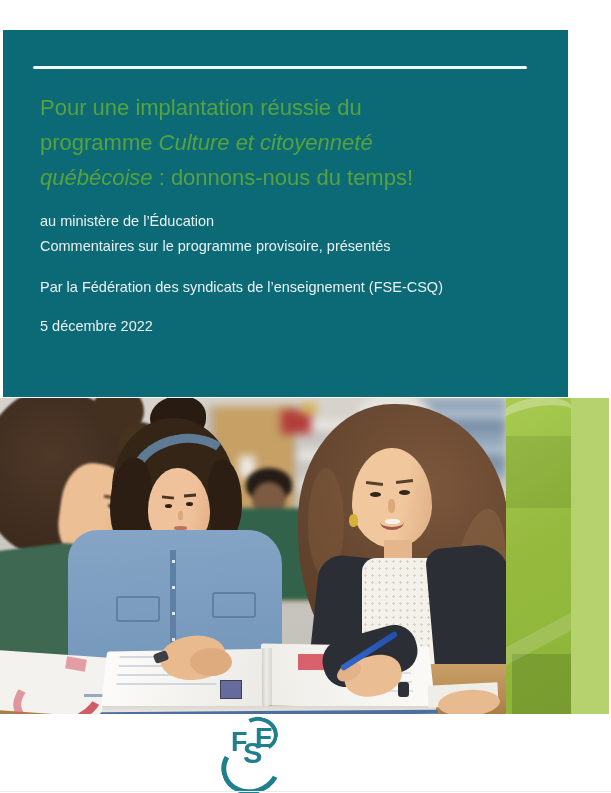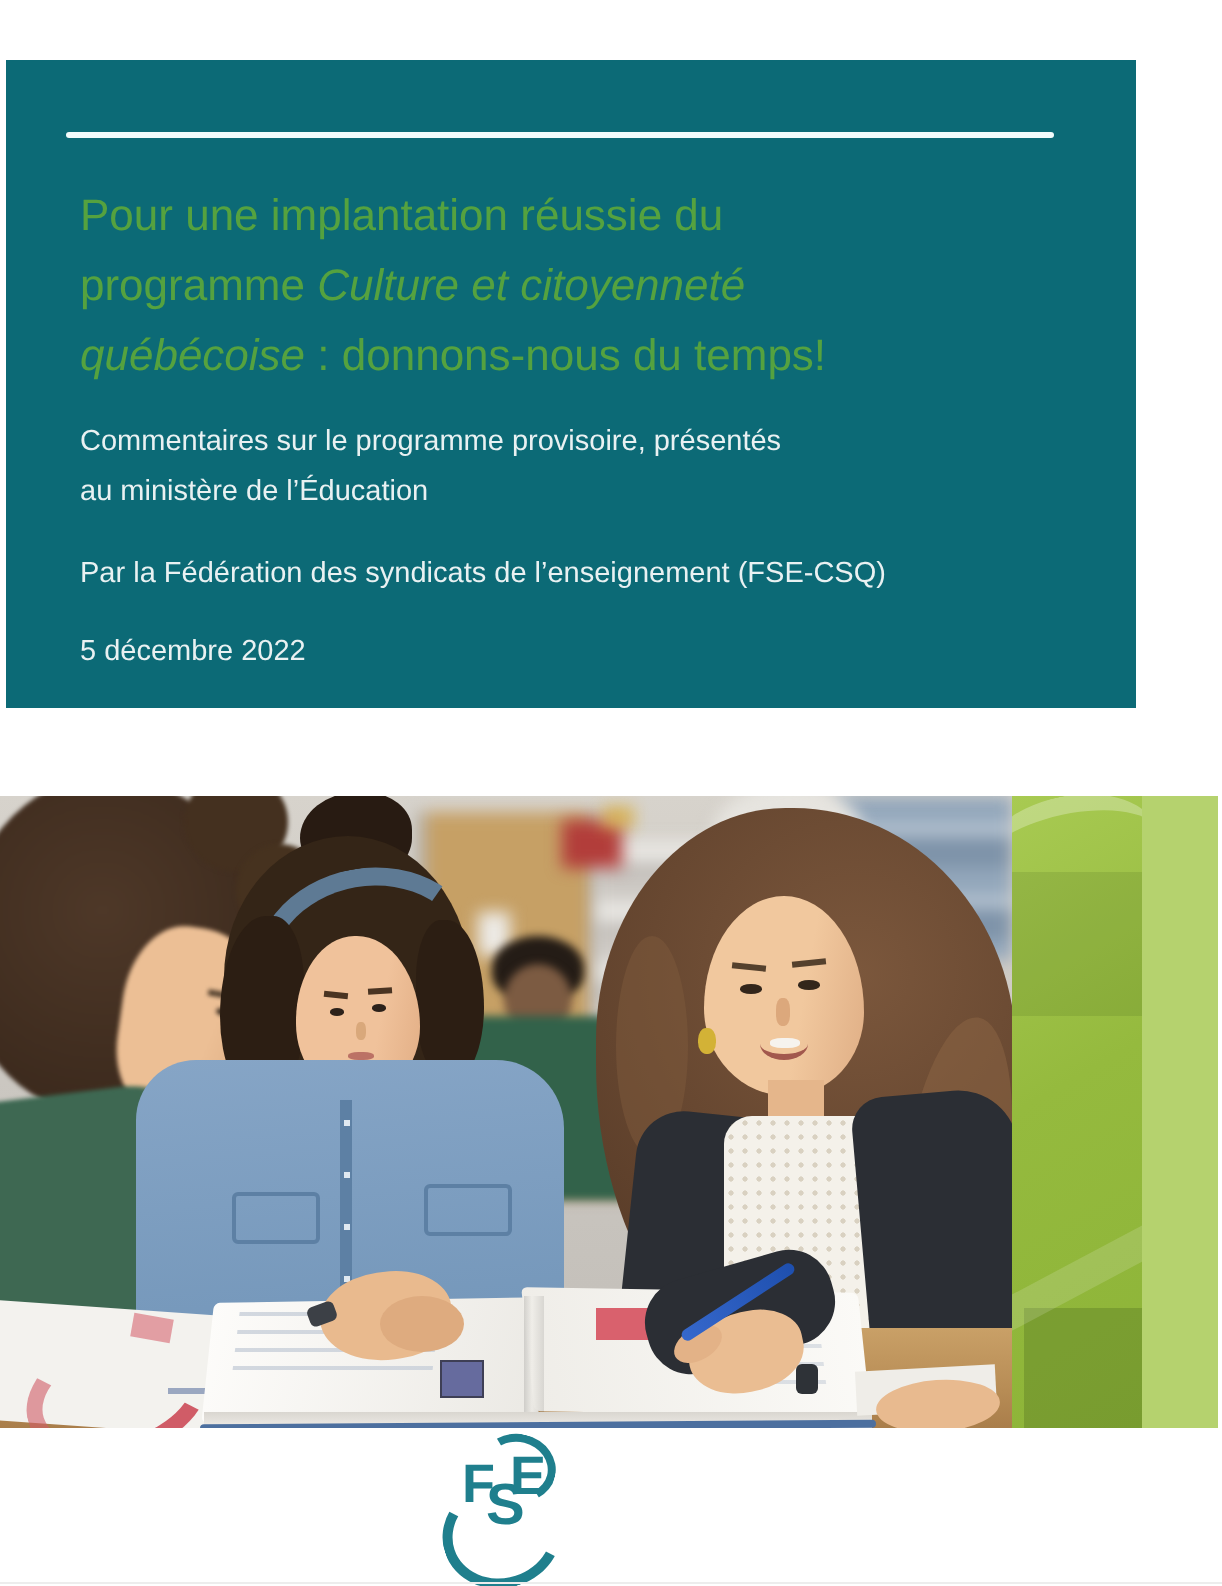--- a/index.html
+++ b/index.html
@@ -1,21 +1,21 @@
 <!DOCTYPE html>
 <html><head>
 <meta charset="utf-8">
 <style>
   html,body{margin:0;padding:0;background:#fff;}
   .page{position:relative;width:611px;height:793px;background:#ffffff;overflow:hidden;
         font-family:"Liberation Sans",sans-serif;}
   .a{position:absolute;}
 
   
-  .teal{left:3px;top:30px;width:565px;height:324px;background:#0c6a76;}
+  .teal{left:3px;top:30px;width:565px;height:367px;background:#0c6a76;}
   .rule{left:30px;top:36px;width:494px;height:3px;background:#f2fbfb;border-radius:2px;}
   .title{left:37px;top:60px;width:414px;font-size:22px;line-height:35px;color:#55a23f;font-weight:400;}
   .title span{white-space:pre-wrap;}
   .title .it{font-style:italic;}
   .sub{left:37px;top:179px;width:440px;font-size:14.5px;line-height:25px;color:#e9f1f2;}
   .byline{left:37px;top:249px;width:480px;font-size:14.5px;color:#e9f1f2;}
   .date{left:37px;top:288px;width:300px;font-size:14.5px;color:#e9f1f2;}
 
   
   .photo{left:0;top:398px;width:506px;height:316px;overflow:hidden;background:linear-gradient(180deg,#d7d3cc 0%,#cbc7c1 45%,#c1bdb7 100%);}
@@ -130,22 +130,22 @@
 </style>
 </head>
 <body>
 
 <div class="page">
 
   <div class="a teal">
     <div class="a rule"></div>
     <div class="a title"><span>Pour une implantation réussie du programme </span><span class="it">Culture et citoyenneté québécoise</span><span> : donnons-nous du temps!</span></div>
     <div class="a sub">
+      <div>au ministère de l’Éducation</div>
       <div>Commentaires sur le programme provisoire, présentés</div>
-      <div>au ministère de l’Éducation</div>
     </div>
     <div class="a byline">Par la Fédération des syndicats de l’enseignement (FSE-CSQ)</div>
     <div class="a date">5 décembre 2022</div>
   </div>
 
   <div class="a photo">
     <div class="a door bl4"></div>
     <div class="a door-sign bl4"></div>
     <div class="a shelf bl4"></div>
     <div class="a red-bin bl4"></div>

